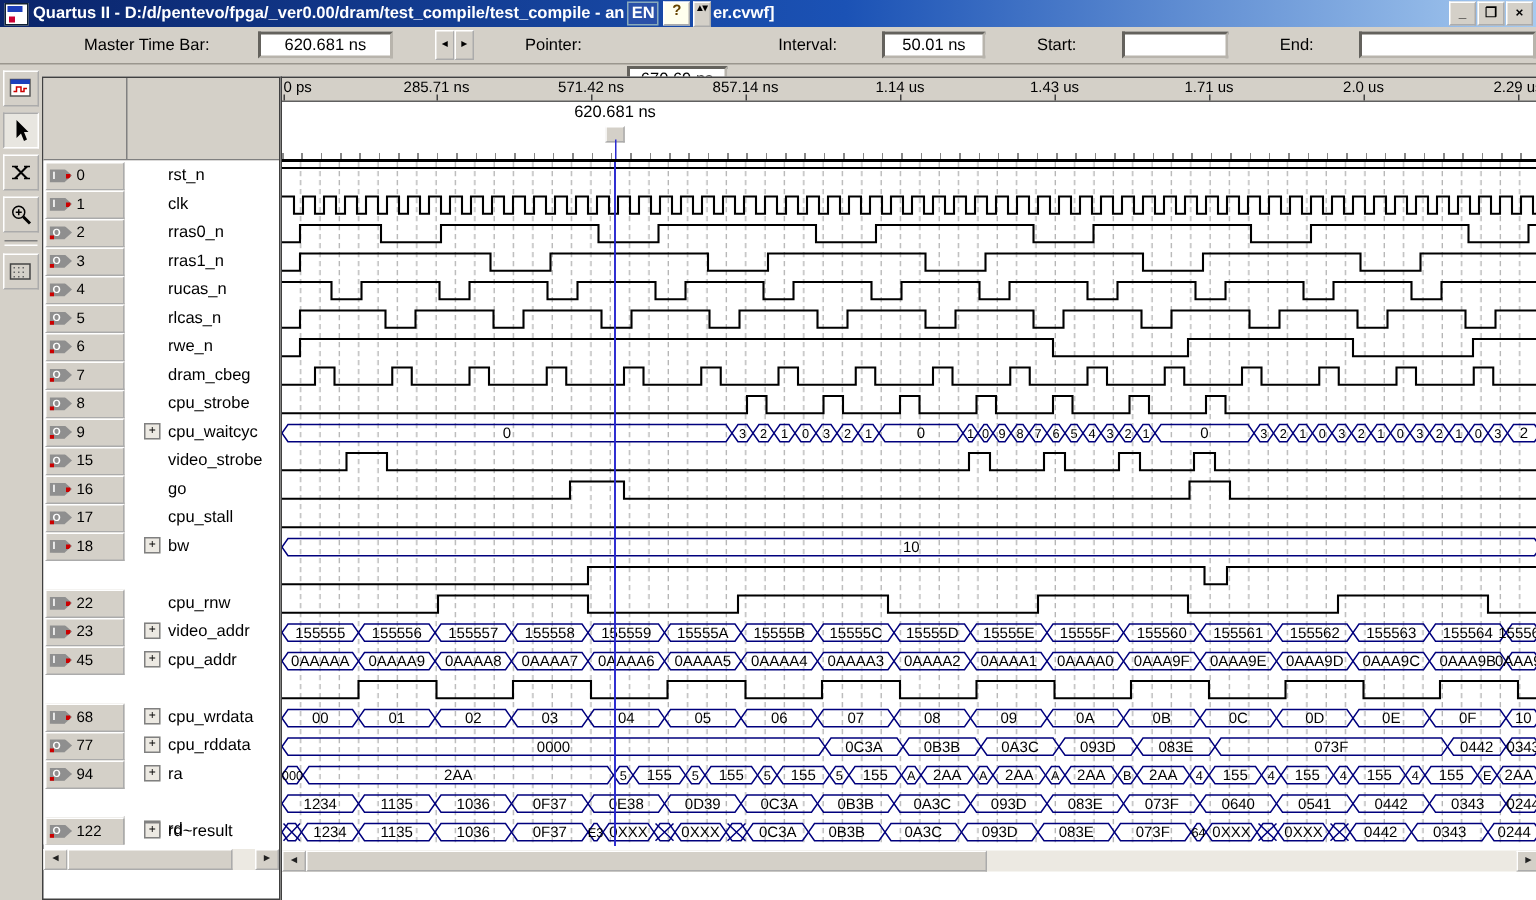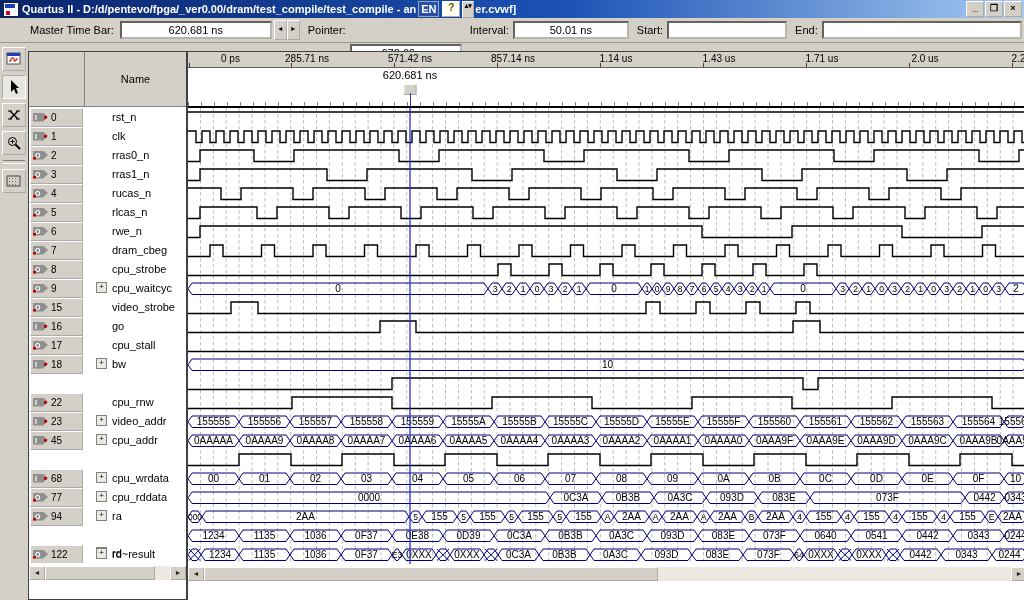--- a/index.html
+++ b/index.html
@@ -20,21 +20,21 @@
   .helpbtn{color:#640;background:#ffe;}
   .optbtn{width:10px;font-size:7px;line-height:5px;padding-top:1px;}
   .tspacer{flex:1;}
   .winbtn{width:16px;height:14px;background:#d4d0c8;border:1px outset #fff;color:#000;
     font-weight:bold;text-align:center;line-height:12px;font-size:9px;margin-left:1px;flex:0 0 auto;}
   
   .menubar{height:18px;display:flex;align-items:center;padding-left:4px;background:#d4d0c8;}
   .mitem{padding:2px 7px;}
   
   .ctrlbar{height:24px;display:flex;align-items:center;background:#d4d0c8;
-    border-bottom:1px solid #9a968e;white-space:nowrap;}
+    border-bottom:1px solid #9a968e;white-space:nowrap;gap:26px;}
   .clabel{margin:0 4px 0 8px;}
   .field{background:#fff;border:2px inset #b8b4ac;height:14px;line-height:14px;text-align:center;}
   .f-master{width:148px;margin-left:2px;}
   .f-pointer{width:108px;margin-top:46px;} .f-interval{width:112px;} .f-start{width:116px;} .f-end{width:196px;}
   .spin{display:flex;margin-left:2px;}
   .spinbtn{width:11px;height:18px;background:#d4d0c8;border:1px outset #fff;text-align:center;
     line-height:16px;font-size:8px;}
   
   .main{flex:1;display:flex;position:relative;}
   .tools{width:28px;flex:0 0 auto;display:flex;flex-direction:column;align-items:center;padding-top:2px;}
@@ -62,21 +62,21 @@
   .ncell{flex:1;display:flex;align-items:center;height:19px;}
   .plus{width:9px;height:9px;border:1px solid #808080;background:#ece9e2;font-size:8px;line-height:8px;
     text-align:center;margin-left:13px;flex:0 0 auto;}
   .plus.hidden{visibility:hidden;}
   .nlabel{margin-left:5px;white-space:nowrap;}
   
   .waves{flex:1;margin-top:8px;position:relative;border-left:1px solid #404040;border-top:1px solid #404040;
     display:flex;flex-direction:column;background:#fff;}
   .timeline{height:15px;background:#d4d0c8;border-bottom:1px solid #606060;position:relative;
     font-size:10px;flex:0 0 auto;}
-  .tick{position:absolute;top:1px;transform:translateX(-50%);white-space:nowrap;padding-left:32px;}
+  .tick{position:absolute;top:1px;transform:translateX(-50%);white-space:nowrap;}
   .tick.first{transform:none;}
   .tickmark{position:absolute;bottom:0;width:1px;height:4px;background:#404040;}
   .band{height:38px;background:#fff;border-bottom:2px solid #000;position:relative;flex:0 0 auto;}
   .bandticks{position:absolute;left:0;right:0;bottom:0;height:4px;
     background:repeating-linear-gradient(90deg,#888 0 1px,transparent 1px 12.9px);}
   .cursorlabel{position:absolute;top:1px;transform:translateX(-50%);white-space:nowrap;font-size:11px;}
   .cursorhandle{position:absolute;top:16px;width:11px;height:9px;background:#d4d0c8;
     border:1px outset #fff;transform:translateX(-50%);}
   .cursorline-band{position:absolute;top:25px;bottom:0;width:1px;}
   .waverows{position:relative;height:456px;flex:0 0 auto;background:#fff;overflow:hidden;}
@@ -171,21 +171,20 @@
               <rect x="6" y="11" width="1" height="1"></rect>
               <rect x="9" y="11" width="1" height="1"></rect>
             </g>
           </svg>
         </div>
       </div>
 
     <div class="names">
       <div class="nhead">
         <div class="idhead"></div>
-        <div class="namehead">Name</div>
       </div>
       <div class="nrows" id="nrows">
           <div class="nrow" style="top: 0px;">
             <div class="idbtn">
               <span class="pin in">
                 <span class="pl">I</span>
               </span>
               <span class="idnum">0</span>
             </div>
             <div class="ncell">

